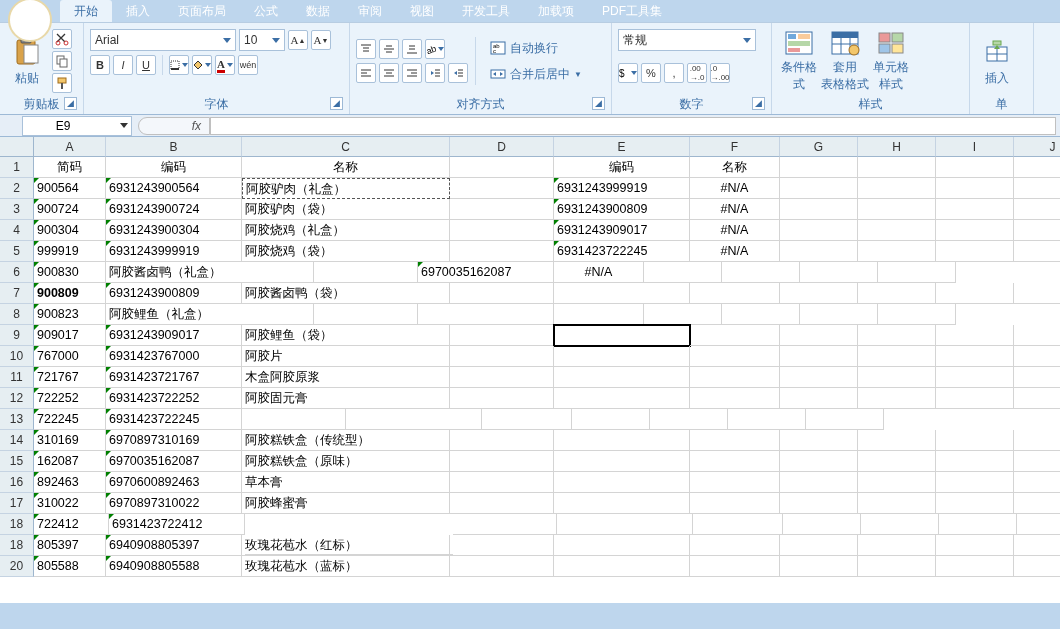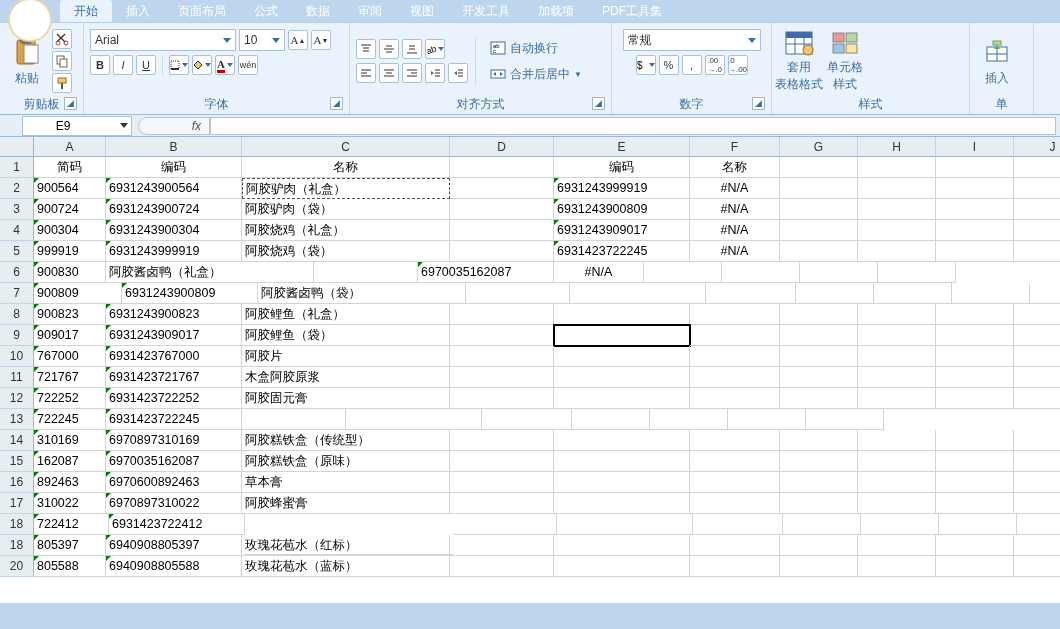--- a/index.html
+++ b/index.html
@@ -241,21 +241,21 @@
             </svg>
             <span>合并后居中</span>
             <span style="font-size:8px;color:#3b6ea5">▼</span>
           </div>
 </div>
 </div>
 <div class="grp-label"><span>对齐方式</span><div class="dlg">◢</div></div>
 </div>
 
 <div class="grp" style="width:160px">
-<div class="grp-body vcol" style="gap:4px;align-items:center">
+<div class="grp-body vcol" style="gap:12px;align-items:flex-start">
 <div class="combo nf">
           <span>常规</span>
           <div class="arr"></div>
         </div>
 <div class="hrow">
 <div class="sm dd">
             <svg width="10" height="12">
               <text x="0" y="10" font-size="10">$</text>
             </svg>
           </div>
@@ -263,20 +263,32 @@
 <div class="sm">,</div>
 <div class="sm" style="font-size:8px">.00<br>→.0</div>
 <div class="sm" style="font-size:8px">.0<br>→.00</div>
 </div>
 </div>
 <div class="grp-label"><span>数字</span><div class="dlg">◢</div></div>
 </div>
 
 <div class="grp" style="width:198px">
 <div class="grp-body">
+<div class="big-btn">
+<div class="ico">
+            <svg width="30" height="26">
+              <rect x="2" y="2" width="26" height="22" fill="#fff" stroke="#3b6ea5"></rect>
+              <rect x="4" y="4" width="8" height="5" fill="#6fa8dc"></rect>
+              <rect x="14" y="4" width="12" height="5" fill="#f9cb9c"></rect>
+              <rect x="4" y="11" width="22" height="5" fill="#b6d7a8"></rect>
+              <rect x="4" y="18" width="12" height="4" fill="#ea9999"></rect>
+            </svg>
+          </div>
+<span>条件格式</span>
+        </div>
 <div class="big-btn">
 <div class="ico">
             <svg width="30" height="26">
               <rect x="2" y="2" width="26" height="22" fill="#fff" stroke="#3b6ea5"></rect>
               <rect x="2" y="2" width="26" height="6" fill="#3b6ea5"></rect>
               <line x1="11" y1="2" x2="11" y2="24" stroke="#3b6ea5"></line>
               <line x1="20" y1="2" x2="20" y2="24" stroke="#3b6ea5"></line>
               <line x1="2" y1="14" x2="28" y2="14" stroke="#3b6ea5"></line>
               <circle cx="24" cy="20" r="5" fill="#f3c76b" stroke="#a06c1e"></circle>
             </svg>
@@ -433,34 +445,33 @@
         <div class="cell txt" style="width: 208px;">阿胶酱卤鸭（礼盒）</div>
         <div class="cell" style="width: 104px;"></div>
         <div class="cell txt" style="width: 136px;"><div class="gm"></div>6970035162087</div>
         <div class="cell ctr" style="width: 90px;">#N/A</div>
         <div class="cell" style="width: 78px;"></div>
         <div class="cell" style="width: 78px;"></div>
         <div class="cell" style="width: 78px;"></div>
         <div class="cell" style="width: 78px;"></div>
       </div>
       <div class="row">
-        <div class="cell txt" style="width: 88px;"><div class="gm"></div>900809</div>
+        <div class="cell txt" style="width: 72px; font-weight: bold;"><div class="gm"></div>900809</div>
         <div class="cell txt" style="width: 136px;"><div class="gm"></div>6931243900809</div>
         <div class="cell txt" style="width: 208px;">阿胶酱卤鸭（袋）</div>
         <div class="cell" style="width: 104px;"></div>
         <div class="cell" style="width: 136px;"></div>
         <div class="cell" style="width: 90px;"></div>
         <div class="cell" style="width: 78px;"></div>
         <div class="cell" style="width: 78px;"></div>
         <div class="cell" style="width: 78px;"></div>
         <div class="cell" style="width: 78px;"></div>
       </div>
       <div class="row">
         <div class="cell txt" style="width: 72px;"><div class="gm"></div>900823</div>
-        <div class="cell txt" style="width: 136px;"><div class="gm"></div>6931243900823</div>
         <div class="cell txt" style="width: 208px;">阿胶鲤鱼（礼盒）</div>
         <div class="cell" style="width: 104px;"></div>
         <div class="cell" style="width: 136px;"></div>
         <div class="cell" style="width: 90px;"></div>
         <div class="cell" style="width: 78px;"></div>
         <div class="cell" style="width: 78px;"></div>
         <div class="cell" style="width: 78px;"></div>
         <div class="cell" style="width: 78px;"></div>
       </div>
       <div class="row">

